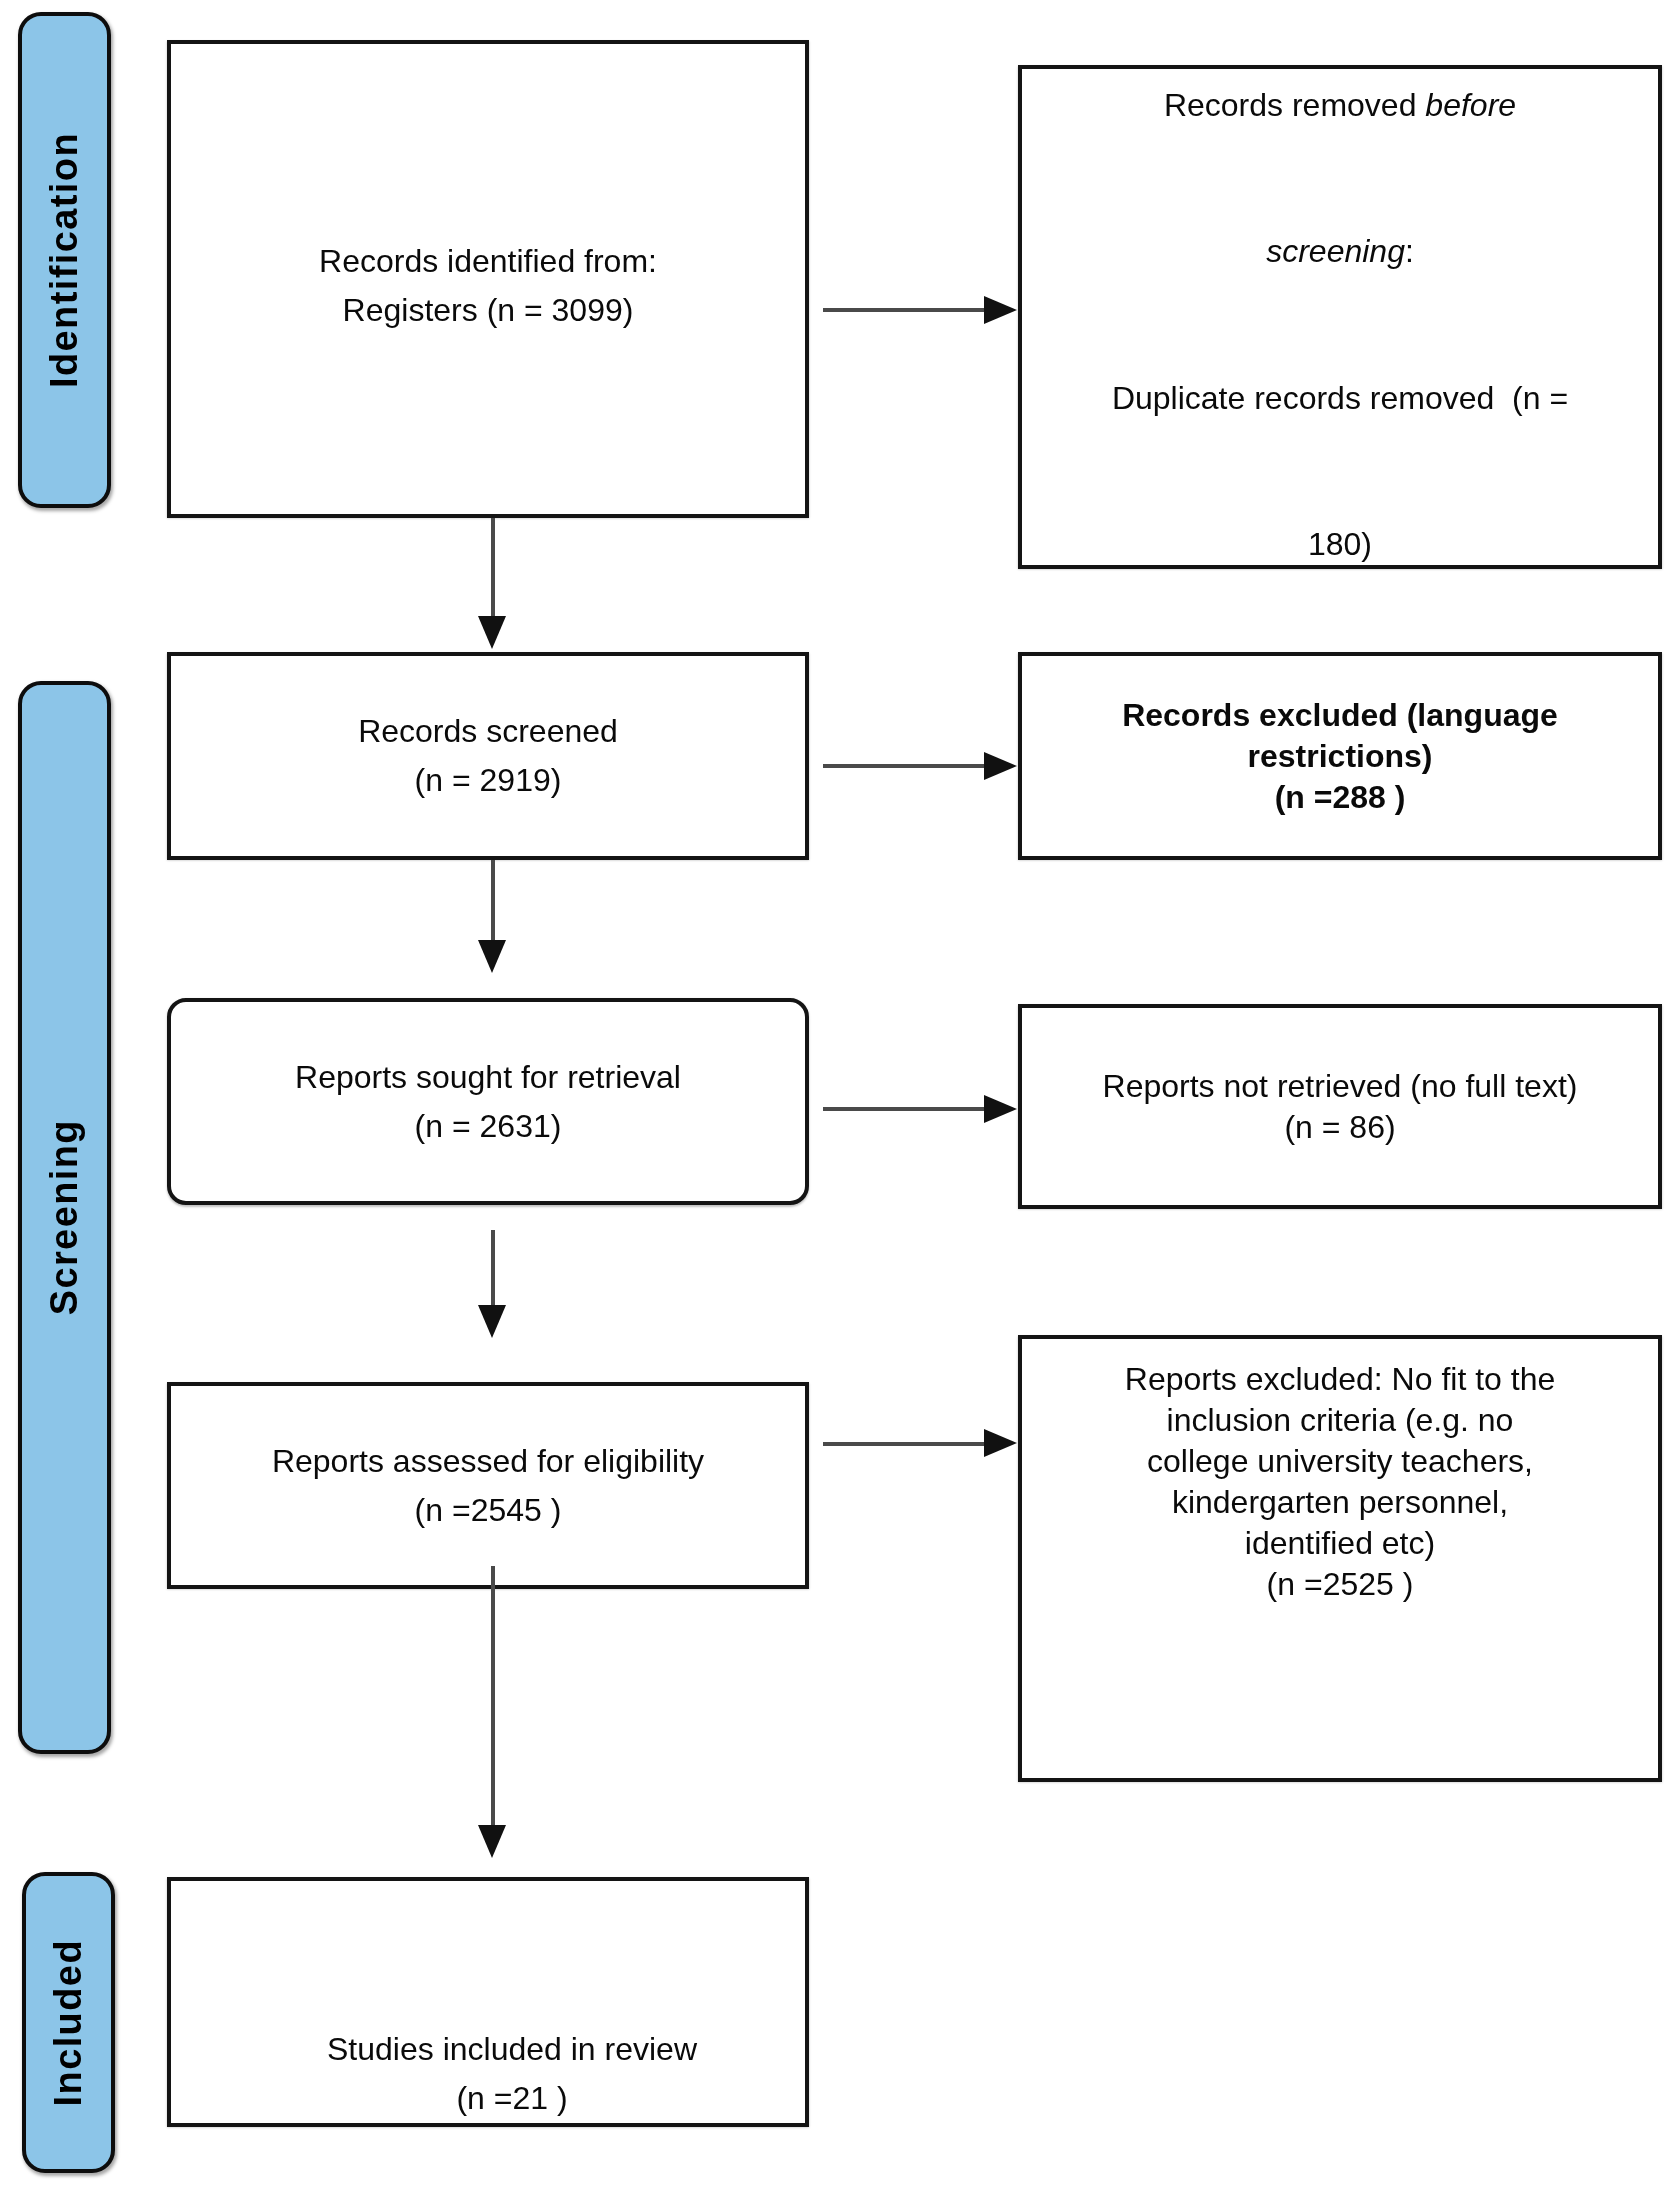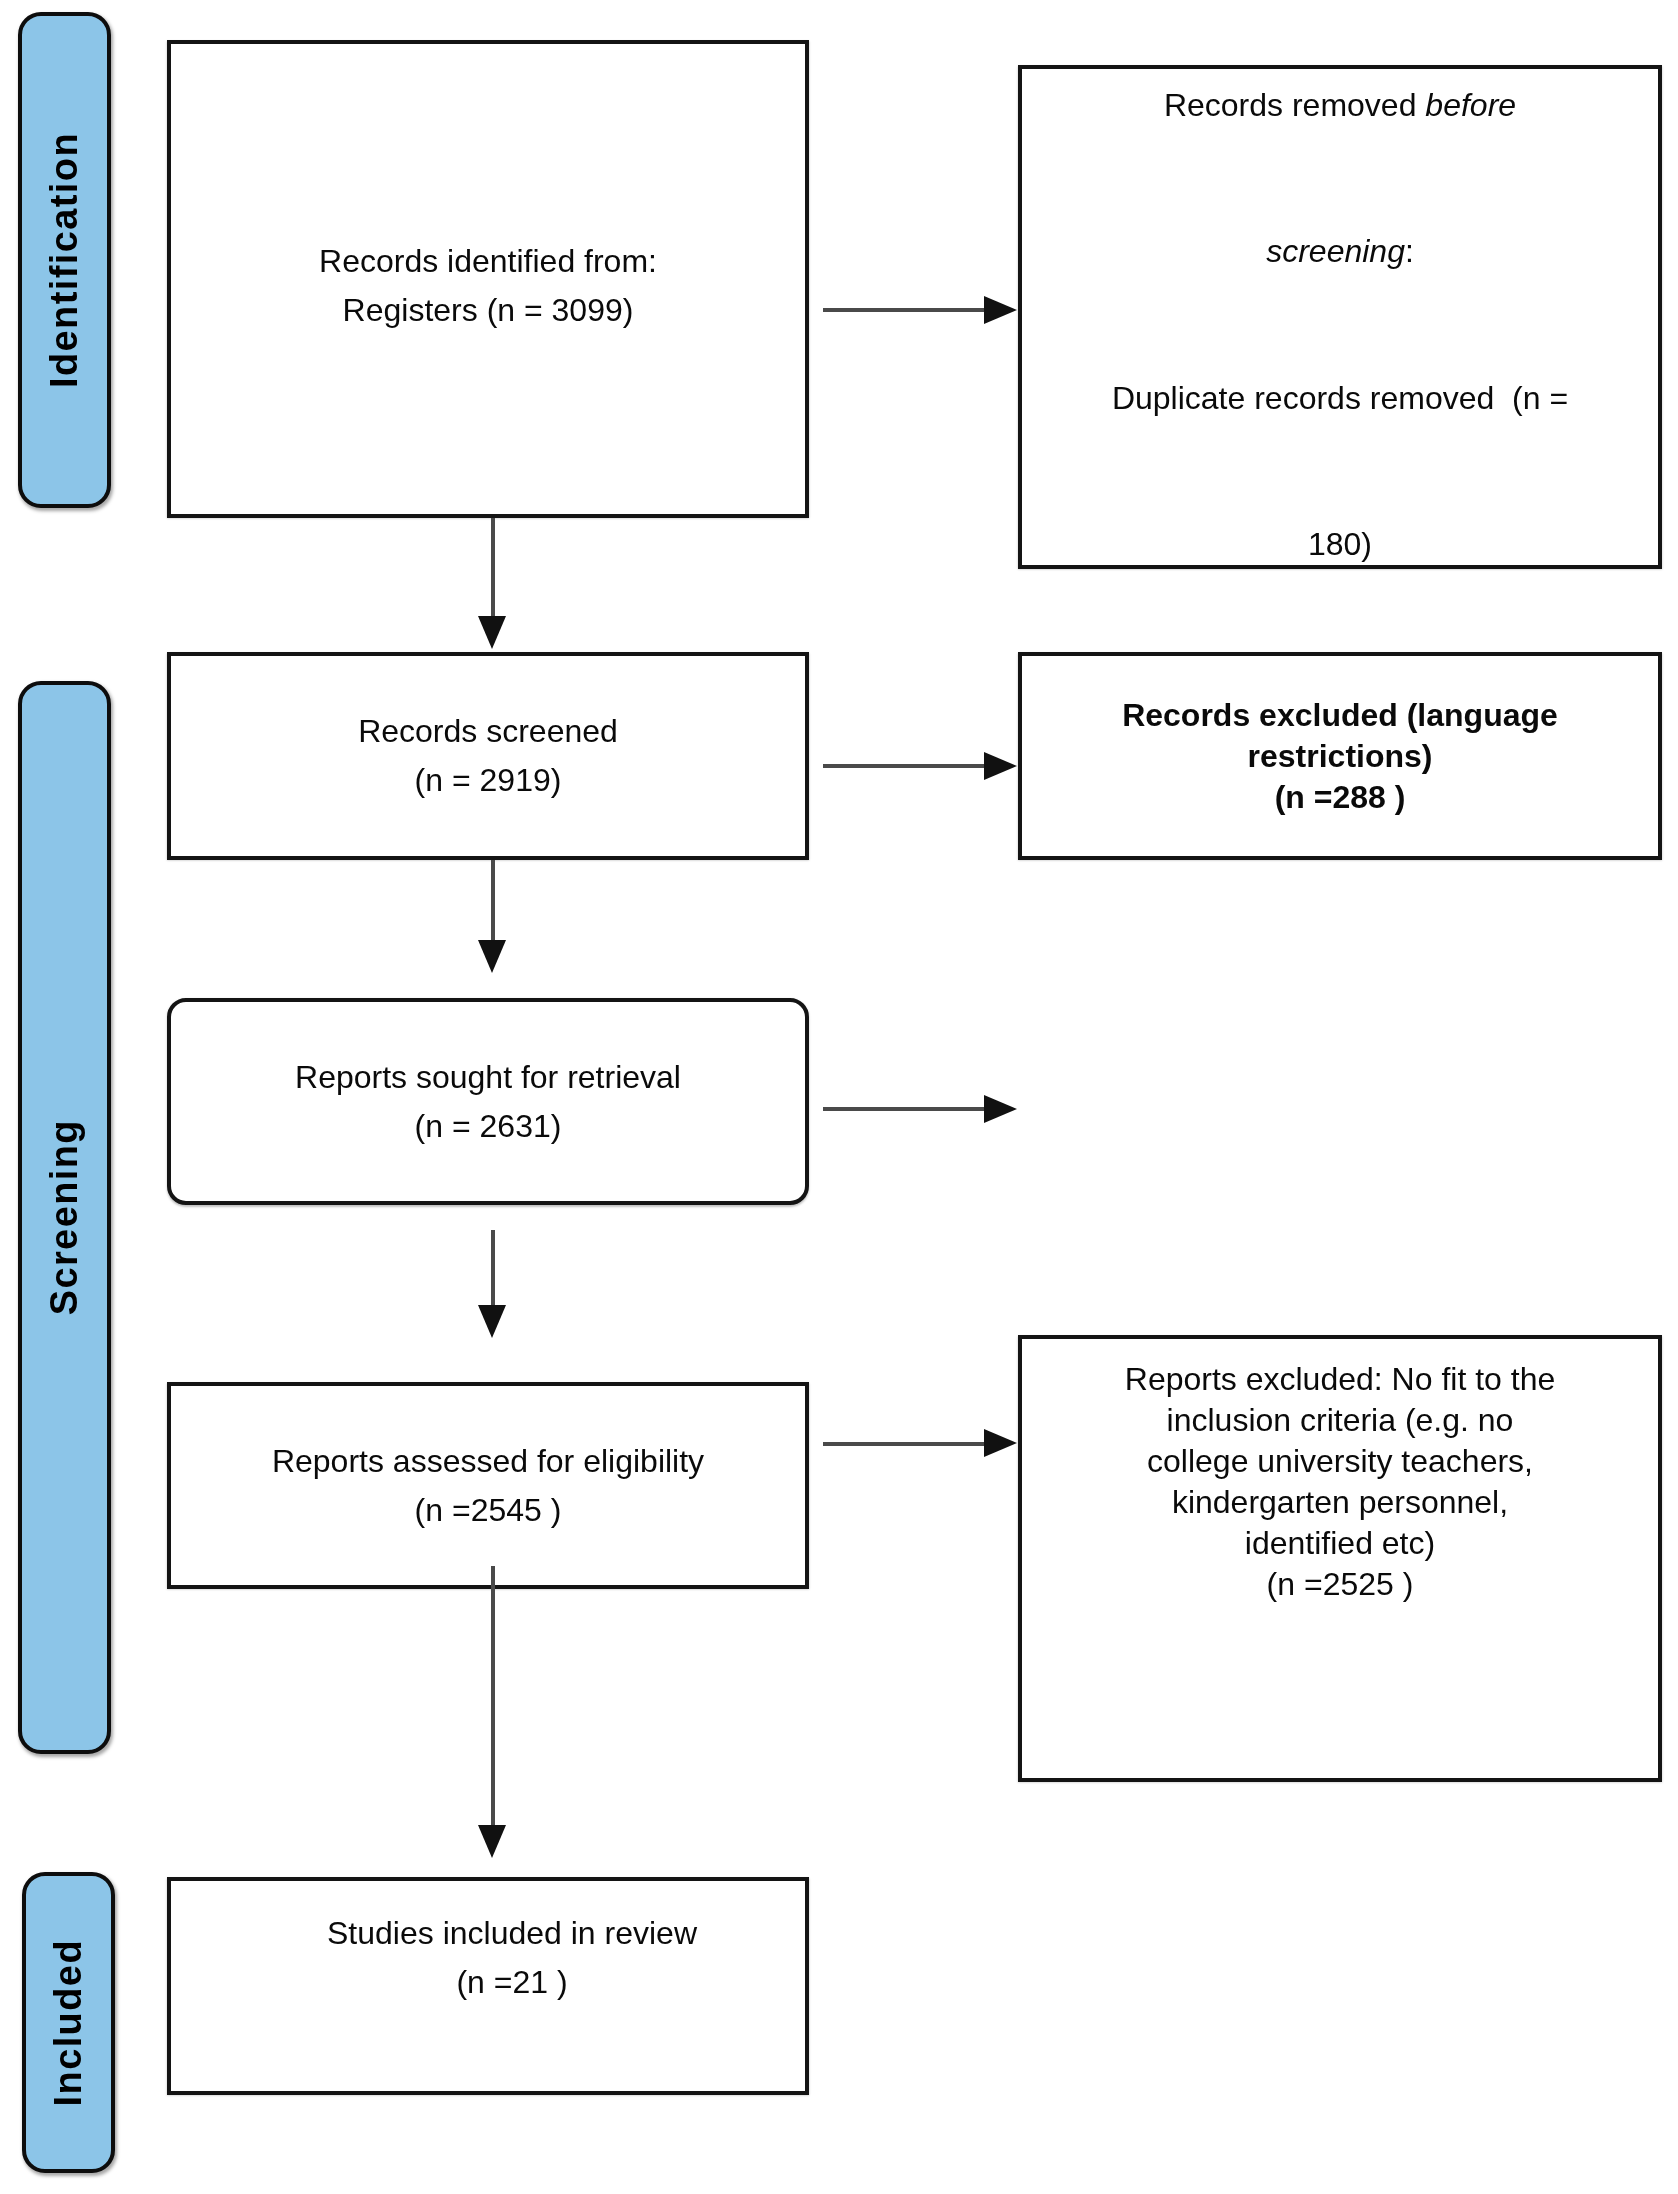--- a/index.html
+++ b/index.html
@@ -93,38 +93,42 @@
   <div class="pbox col-left" style="top:998px;height:207px;border-radius:19px;">
     <div class="line">Reports sought for retrieval</div>
     <div class="line">(n = 2631)</div>
   </div>
 
   <div class="pbox col-left" style="top:1382px;height:207px;">
     <div class="line">Reports assessed for eligibility</div>
     <div class="line">(n =2545 )</div>
   </div>
 
-  <div class="pbox col-left" style="top:1877px;height:218px;justify-content:flex-start;padding-top:27.5px;padding-left:48px;">
+  <div class="pbox col-left" style="top:1877px;height:250px;justify-content:flex-end;padding-top:27.5px;padding-left:48px;">
     <div class="line">Studies included in review</div>
     <div class="line">(n =21 )</div>
   </div>
 
   <div class="pbox col-right" style="top:65px;height:504px;justify-content:space-between;padding-top:16px;">
     <div class="line"><span>Records removed </span><span class="it">before</span></div>
     <div class="line"><span class="it">screening</span><span>:</span></div>
     <div class="line">Duplicate records removed  (n =</div>
     <div class="line">180)</div>
   </div>
 
   <div class="pbox col-right" style="top:652px;height:208px;font-weight:bold;">
     <div class="line">Records excluded (language</div>
     <div class="line">restrictions)</div>
     <div class="line">(n =288 )</div>
   </div>
 
+  <div class="pbox col-right" style="top:1004px;height:205px;">
+    <div class="line">Reports not retrieved (no full text)</div>
+    <div class="line">(n = 86)</div>
+  </div>
 
   <div class="pbox col-right" style="top:1335px;height:447px;justify-content:flex-start;padding-top:20px;align-items:center;">
     <div class="line">Reports excluded: No fit to the</div>
     <div class="line">inclusion criteria (e.g. no</div>
     <div class="line">college university teachers,</div>
     <div class="line">kindergarten personnel,</div>
     <div class="line">identified etc)</div>
     <div class="line">(n =2525 )</div>
   </div>
 

